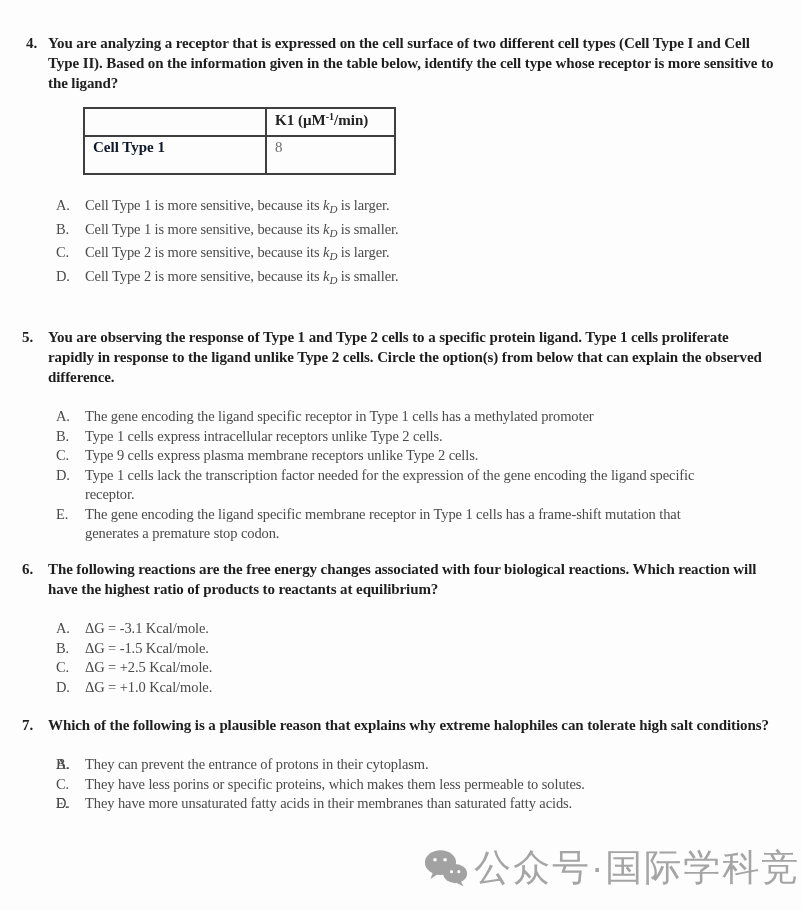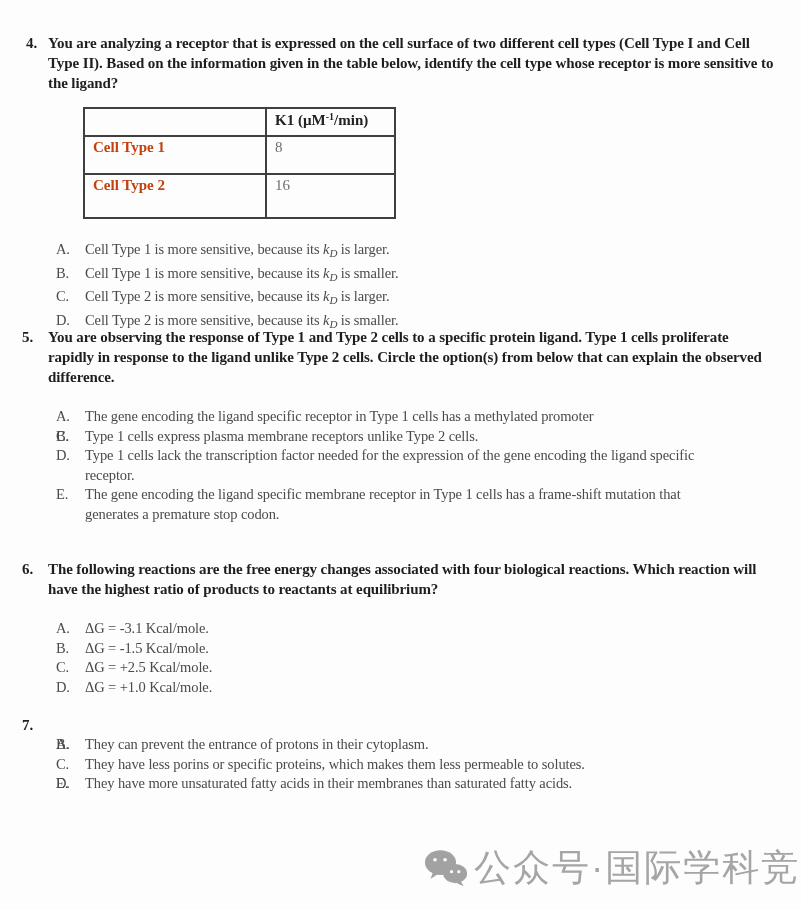--- a/index.html
+++ b/index.html
@@ -53,21 +53,21 @@
     vertical-align:top;
     padding:2px 8px;
     font-size:15px;
   }
   .k1-table .c1{width:164px;}
   .k1-table .hrow td{height:22px;}
   .k1-table .r1 td{height:32px;}
   .k1-table .r2 td{height:38px;}
   .k1-table .hcell{font-weight:bold;color:#222;}
   .k1-table .hcell sup{font-size:10px;vertical-align:5px;}
-  .k1-table .rlabel{font-weight:bold;color:#c2410c;}
+  .k1-table .rlabel{font-weight:bold;color:#0f172a;}
   .k1-table .rvalue{color:#6e6e6e;}
   
   .watermark{
     position:absolute;
     left:424px;top:845px;
     display:flex;align-items:center;
     opacity:0.82;
     pointer-events:none;
   }
   .watermark .wm-text{
@@ -93,24 +93,20 @@
     <table class="k1-table">
       <tbody>
           <tr class="hrow">
         <td class="c1"></td>
         <td class="hcell"><span>K1 (µM</span><sup>-1</sup><span>/min)</span></td>
       </tr>
       <tr class="r1">
         <td class="c1 rlabel">Cell Type 1</td>
         <td class="rvalue">8</td>
       </tr>
-      <tr class="r2">
-        <td class="c1 rlabel">Cell Type 2</td>
-        <td class="rvalue">16</td>
-      </tr>
     </tbody>
       </table>
     <div class="options">
       <div class="option">
         <span class="letter">A.</span>
         <span><span>Cell Type 1 is more sensitive, because its </span><span class="kd"><i>k</i><sub>D</sub></span><span> is larger.</span></span>
       </div>
       <div class="option">
         <span class="letter">B.</span>
         <span><span>Cell Type 1 is more sensitive, because its </span><span class="kd"><i>k</i><sub>D</sub></span><span> is smaller.</span></span>
@@ -131,24 +127,25 @@
       <span class="qnum">5.</span>
       <span>You are observing the response of Type 1 and Type 2 cells to a specific protein ligand. Type 1 cells proliferate rapidly in response to the ligand unlike Type 2 cells. Circle the option(s) from below that can explain the observed difference.</span>
     </div>
     <div class="options">
       <div class="option">
         <span class="letter">A.</span>
         <span>The gene encoding the ligand specific receptor in Type 1 cells has a methylated promoter</span>
       </div>
       <div class="option">
         <span class="letter">B.</span>
-      </div>
-      <div class="option">
-        <span class="letter">C.</span>
-        <span>Type 1 cells express plasma membrane receptors unlike Type 2 cells.</span>
+        <span>Type 1 cells express intracellular receptors unlike Type 2 cells.</span>
+      </div>
+      <div class="option">
+        <span class="letter">C.</span>
+        <span>Type 9 cells express plasma membrane receptors unlike Type 2 cells.</span>
       </div>
       <div class="option">
         <span class="letter">D.</span>
         <span>Type 1 cells lack the transcription factor needed for the expression of the gene encoding the ligand specific receptor.</span>
       </div>
       <div class="option">
         <span class="letter">E.</span>
         <span>The gene encoding the ligand specific membrane receptor in Type 1 cells has a frame-shift mutation that generates a premature stop codon.</span>
       </div>
     </div>
@@ -175,20 +172,21 @@
       <div class="option">
         <span class="letter">D.</span>
         <span>ΔG = +1.0 Kcal/mole.</span>
       </div>
     </div>
   </section>
 
   <section class="question q7">
     <div class="stem">
       <span class="qnum">7.</span>
+      <span>Which of the following is a plausible reason that explains why extreme halophiles can tolerate high salt conditions?</span>
     </div>
     <div class="options">
       <div class="option">
         <span class="letter">A.</span>
       </div>
       <div class="option">
         <span class="letter">B.</span>
         <span>They can prevent the entrance of protons in their cytoplasm.</span>
       </div>
       <div class="option">

